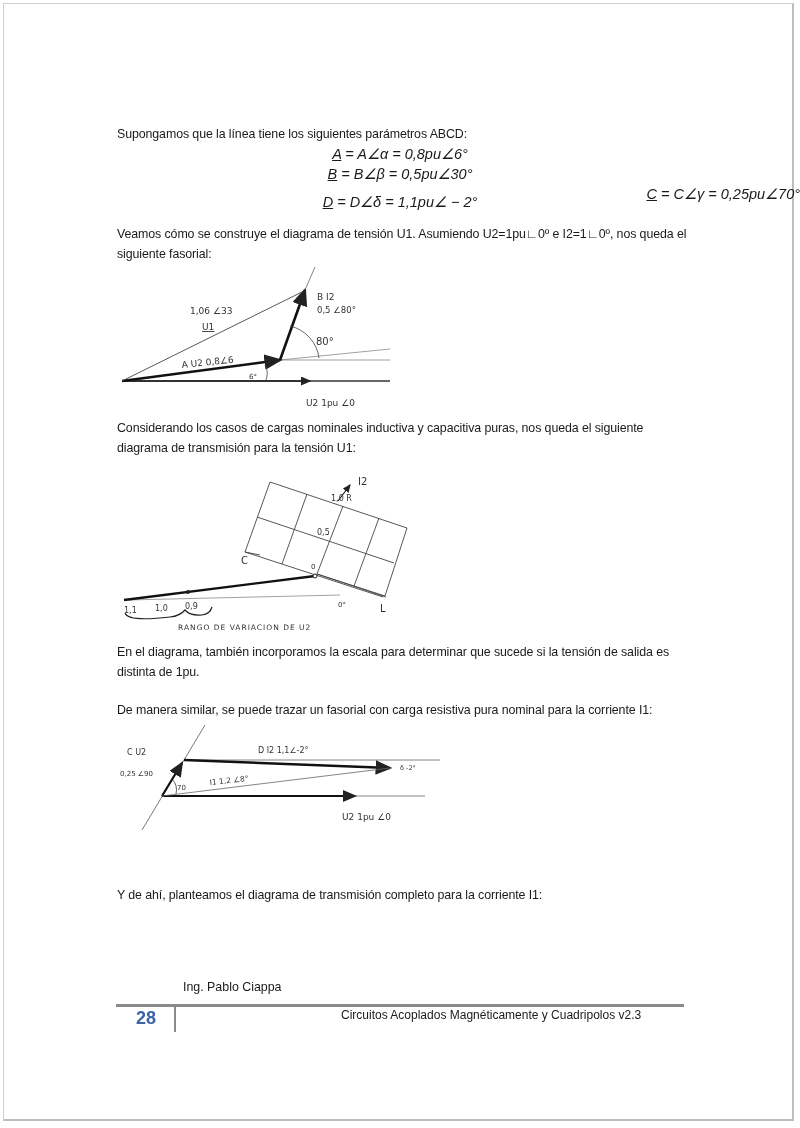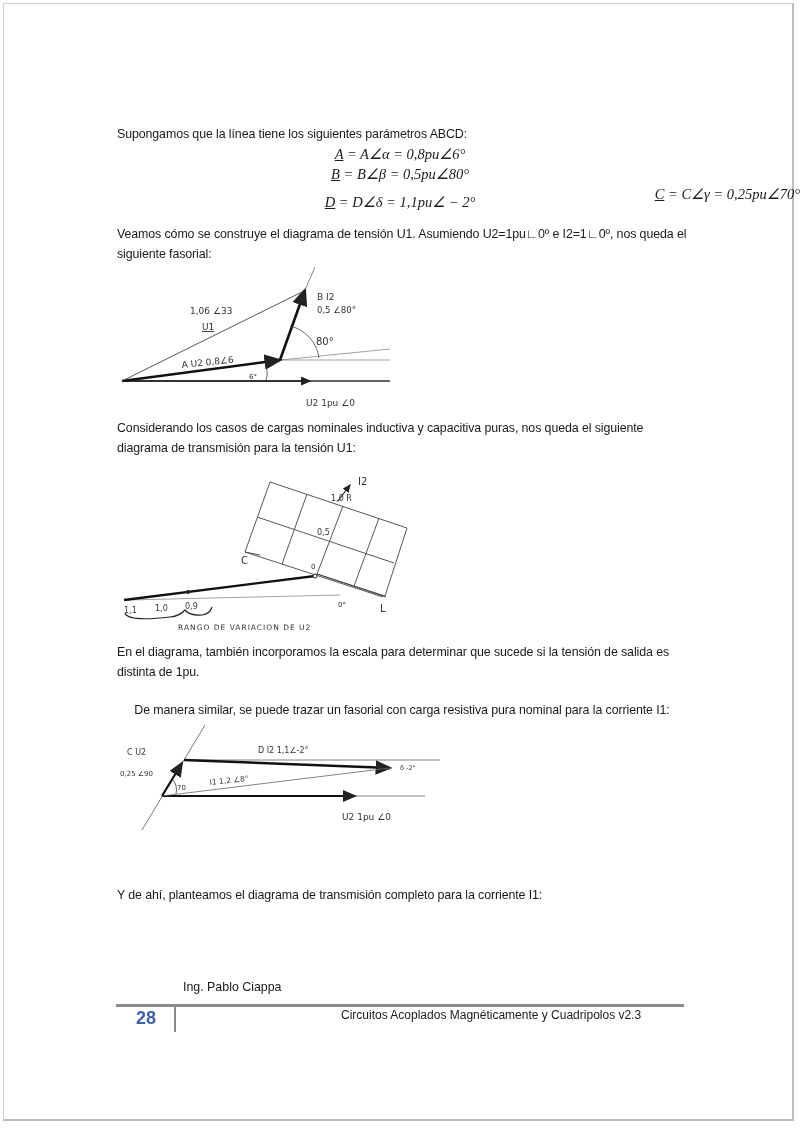--- a/index.html
+++ b/index.html
@@ -10,21 +10,21 @@
       border-right: 2px solid #bdbdbd; border-bottom: 2px solid #bdbdbd;
       box-sizing: border-box;
     }
     .txt {
       position: absolute; left: 117px; width: 570px;
       font-family: Liberation Sans, sans-serif; font-size: 12.4px; color: #1a1a1a;
       line-height: 20px; letter-spacing: -0.1px;
     }
     .eq {
       position: absolute; left: 0; width: 800px; text-align: center;
-      font-family: Liberation Serif, serif; font-style: italic; font-size: 14.5px;
+      font-family: Liberation Sans, sans-serif; font-style: italic; font-size: 14.5px;
       color: #1a1a1a; line-height: 20px;
     }
     .eq .u { text-decoration: underline; }
     .fig { position: absolute; }
     .fig text { font-family: "DejaVu Sans", sans-serif; fill: #333; }
     .footer-rule { position: absolute; left: 116px; top: 1004px; width: 568px; height: 3px; background: #8a8a8a; }
     .footer-vbar { position: absolute; left: 174px; top: 1006px; width: 2px; height: 26px; background: #8a8a8a; }
     .page-num {
       position: absolute; left: 136px; top: 1008px; font-family: "Liberation Sans", sans-serif;
       font-size: 18px; font-weight: bold; color: #3a63a8;
@@ -39,21 +39,21 @@
     }
   </style>
 </head>
 <body>
 
 <div class="page"></div>
 
 <div class="txt" style="top:124px;">Supongamos que la línea tiene los siguientes parámetros ABCD:</div>
 
 <div class="eq" style="top:144px;"><span class="u">A</span><span> = A∠α = 0,8pu∠6°</span></div>
-<div class="eq" style="top:164px;"><span class="u">B</span><span> = B∠β = 0,5pu∠80°</span></div>
+<div class="eq" style="top:164px;"><span class="u">B</span><span> = B∠β = 0,5pu∠30°</span></div>
 <div class="eq" style="top:184px;text-align:right;"><span class="u">C</span><span> = C∠γ = 0,25pu∠70°</span></div>
 <div class="eq" style="top:192px;"><span class="u">D</span><span> = D∠δ = 1,1pu∠ − 2°</span></div>
 
 <div class="txt" style="top:224px;">Veamos cómo se construye el diagrama de tensión U1. Asumiendo U2=1pu∟0º e I2=1∟0º, nos queda el siguiente fasorial:</div>
 
 <svg class="fig" style="left:110px; top:262px;" width="290" height="155">
   <defs>
     <marker id="ah" markerWidth="8" markerHeight="8" refX="6" refY="3" orient="auto">
       <path d="M0,0 L7,3 L0,6 z" fill="#222"></path>
     </marker>
@@ -115,21 +115,21 @@
   <text x="270" y="147" font-size="10">L</text>
   <text x="228" y="142" font-size="7">0°</text>
   <text x="14" y="148" font-size="8">1,1</text>
   <text x="45" y="146" font-size="8">1,0</text>
   <text x="75" y="144" font-size="8">0,9</text>
   <text x="68" y="165" font-size="7.5" letter-spacing="1">RANGO DE VARIACION DE U2</text>
 </svg>
 
 <div class="txt" style="top:642px;">En el diagrama, también incorporamos la escala para determinar que sucede si la tensión de salida es distinta de 1pu.</div>
 
-<div class="txt" style="top:700px;text-align:center;">De manera similar, se puede trazar un fasorial con carga resistiva pura nominal para la corriente I1:</div>
+<div class="txt" style="top:700px;">De manera similar, se puede trazar un fasorial con carga resistiva pura nominal para la corriente I1:</div>
 
 <svg class="fig" style="left:110px; top:725px;" width="345" height="110">
   <defs>
     <marker id="ah3" markerWidth="8" markerHeight="8" refX="6" refY="3" orient="auto">
       <path d="M0,0 L7,3 L0,6 z" fill="#222"></path>
     </marker>
   </defs>
   <line x1="32" y1="105" x2="95" y2="0" stroke="#555" stroke-width="0.8"></line>
   <line x1="75" y1="35" x2="330" y2="35" stroke="#666" stroke-width="0.8"></line>
   <line x1="52" y1="71" x2="315" y2="71" stroke="#666" stroke-width="0.8"></line>

